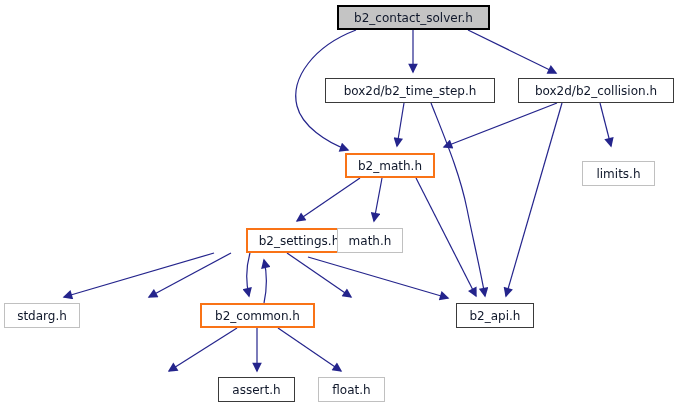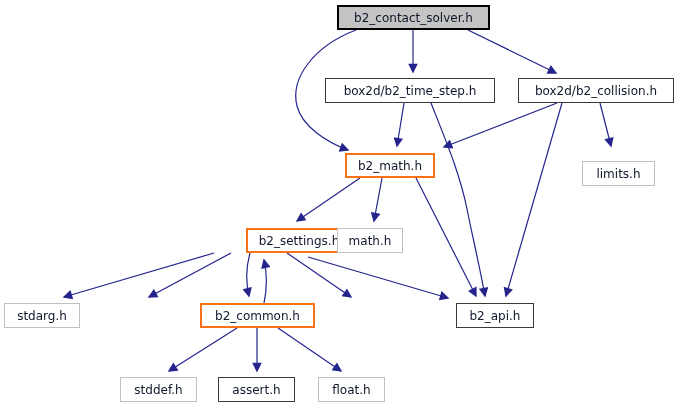--- a/index.html
+++ b/index.html
@@ -103,19 +103,18 @@
   <div class="node external" style="left:337px; top:228px; width:66px; height:25px;">math.h</div>
 
   <div class="node external" style="left:4px; top:303px; width:76px; height:25px;">stdarg.h</div>
 
 
   <div class="node bold" style="left:200px; top:303px; width:115px; height:25px;">b2_common.h</div>
 
 
   <div class="node" style="left:456px; top:303px; width:78px; height:25px;">b2_api.h</div>
 
-  <div class="node external" style="left:120px; top:377px; width:77px; height:25px;">stddef.h</div>
 
   <div class="node" style="left:218px; top:377px; width:77px; height:25px;">assert.h</div>
 
   <div class="node external" style="left:318px; top:377px; width:67px; height:25px;">float.h</div>
 
 </div>
 
 </body></html>

